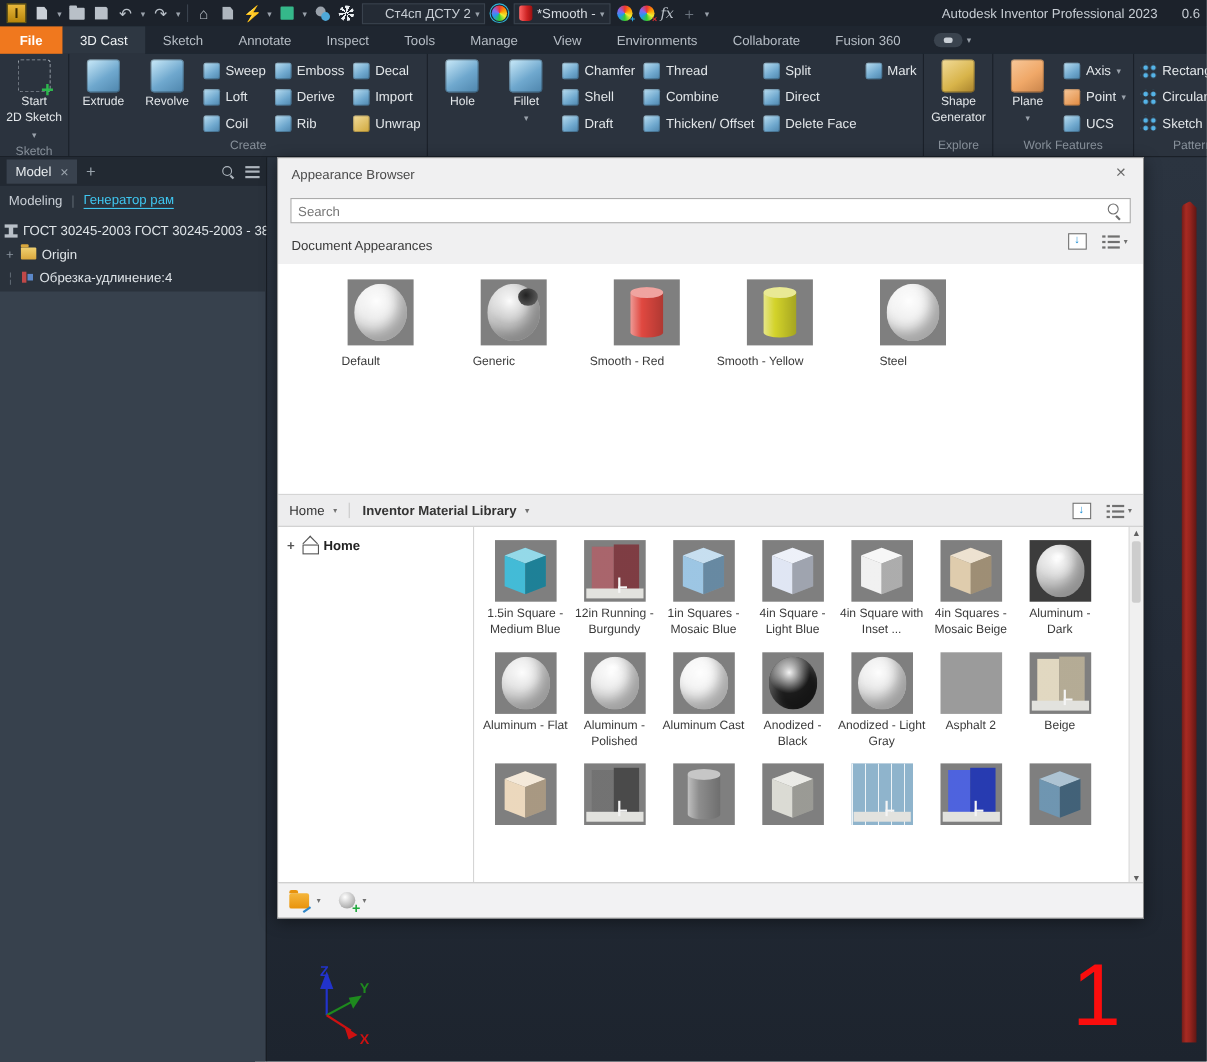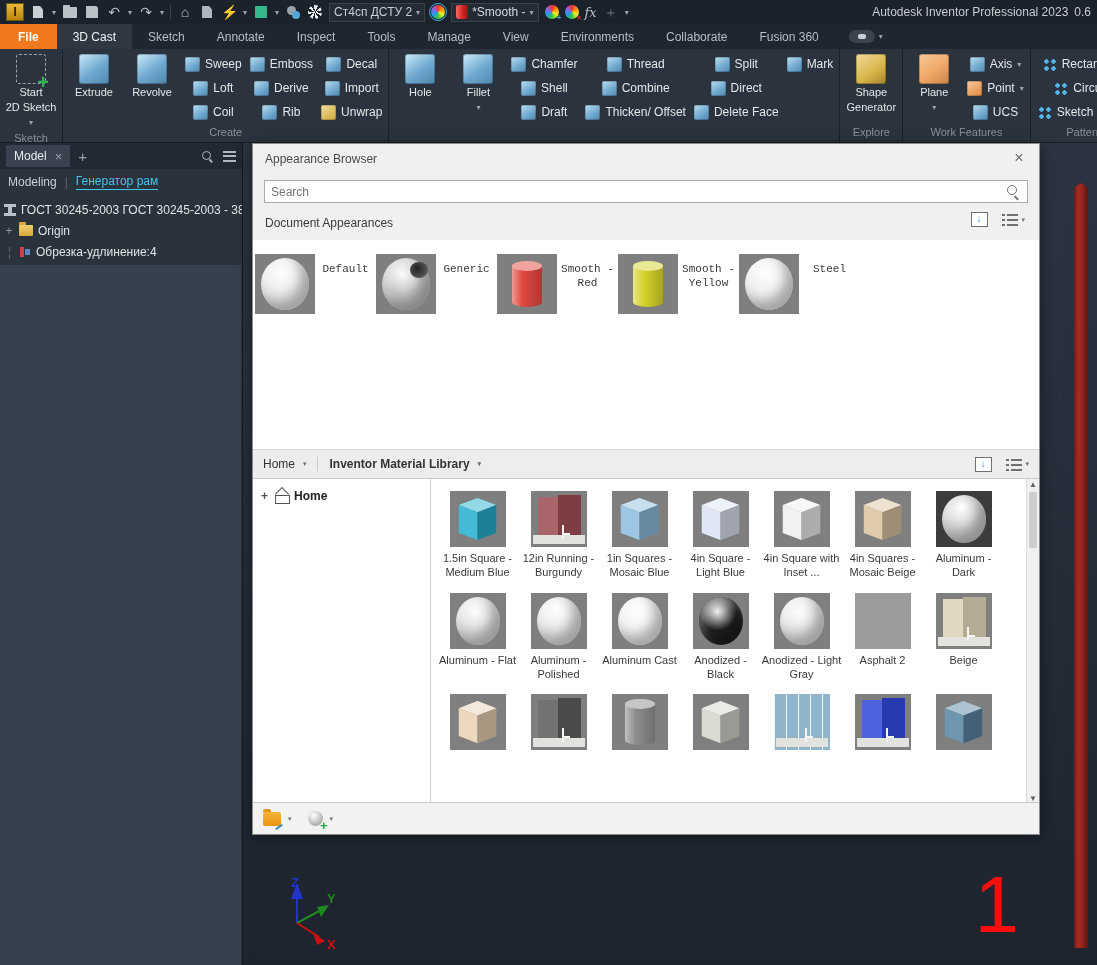--- a/index.html
+++ b/index.html
@@ -17,42 +17,42 @@
   .glyph { font-size:14px; line-height:16px; color:#B9C0C8; text-align:center; width:16px; }
   .caret { font-size:8px; color:#9AA2AB; }
   .vsep { width:1px; height:16px; background:#39424D; }
   .combo { display:flex; align-items:center; gap:4px; background:#242B35; border:1px solid #39424D; height:19px; padding:0 4px; color:#D5DAE0; white-space:nowrap; }
   .wheel { width:14px; height:14px; border-radius:50%; background:conic-gradient(#e33,#f90,#ee3,#3c3,#29e,#86e,#e33); position:relative; }
   .wheel.sel { outline:1px solid #2FB6D9; outline-offset:1px; }
   .wheel .mini { position:absolute; right:-3px; bottom:-3px; font-size:8px; font-weight:bold; }
   .red-swatch { width:12px; height:14px; background:linear-gradient(90deg,#f66,#c22 60%,#911); border-radius:2px 2px 3px 3px; }
   .fx { font-style:italic; font-family:"DejaVu Serif",serif; color:#B9C0C8; font-size:13px; }
   .title-text { margin-left:auto; color:#C6CCD3; white-space:nowrap; }
-  .doc-text { color:#C6CCD3; overflow:hidden; max-width:44px; white-space:nowrap; }
+  .doc-text { color:#C6CCD3; overflow:hidden; max-width:44px; white-space:nowrap;margin-left:16px; }
 
   
   .tabrow { position:absolute; left:0; top:24px; width:1097px; height:25px; background:#1F2630; display:flex; align-items:stretch; }
   .tab { padding:0 16px; display:flex; align-items:center; color:#B7BEC6; cursor:default; }
   .tab.active { background:#2E3742; color:#F0F3F5; }
   .tab.file { background:#F0781E; color:#fff; font-weight:bold; padding:0 18px; }
   .media-pill { align-self:center; margin-left:14px; width:26px; height:13px; background:#3A434E; border-radius:7px; position:relative; }
   .media-pill:after { content:""; position:absolute; left:9px; top:4px; width:8px; height:5px; background:#C9CFD6; border-radius:2px; }
 
   
   .ribbon { position:absolute; left:0; top:49px; width:1097px; height:94px; background:#2B333E; display:flex; border-bottom:1px solid #171C23; }
   .panel { display:flex; flex-direction:column; border-right:1px solid #1A2029; flex:0 0 auto; overflow:hidden; }
   .panel-body { display:flex; gap:2px; padding:3px 3px 0 3px; flex:1; align-items:flex-start; }
   .panel-footer { height:17px; line-height:15px; text-align:center; color:#87909A; font-size:11px; white-space:nowrap; overflow:hidden; }
   .big-btn { width:56px; display:flex; flex-direction:column; align-items:center; text-align:center; color:#E3E7EA; font-size:11px; line-height:13px; padding:2px 1px; gap:2px; }
   .big-ico { width:30px; height:30px; border-radius:3px; background:linear-gradient(145deg,#BBDFF2 10%,#6FA8CE 55%,#4E85AC); box-shadow:inset 0 0 0 1px rgba(0,0,0,.25); position:relative; }
   .big-ico.sketch2d { background:#2B333E; border:1px dashed #9AA2AB; box-shadow:none; }
   .big-ico.sketch2d:after { content:"+"; position:absolute; right:-4px; bottom:-6px; color:#2DB84D; font-size:20px; font-weight:bold; }
   .big-ico.gold { background:linear-gradient(145deg,#F2DC9A,#D8B44A 60%,#A8822C); }
   .big-ico.orange { background:linear-gradient(145deg,#F8C89A,#F0A868 55%,#C8834A); }
-  .small-col { display:flex; flex-direction:column;align-items:center; }
+  .small-col { display:flex; flex-direction:column; }
   .small-btn { display:flex; align-items:center; gap:5px; height:24px; font-size:12px; color:#E3E7EA; padding:0 3px; white-space:nowrap; }
   .sm-ico { width:15px; height:15px; border-radius:2px; background:linear-gradient(145deg,#BBDFF2,#6FA8CE 60%,#4E85AC); flex:0 0 auto; box-shadow:inset 0 0 0 1px rgba(0,0,0,.2); }
   .sm-ico.gold { background:linear-gradient(145deg,#F2DC9A,#D0A83C); }
   .sm-ico.orange { background:linear-gradient(145deg,#F8C89A,#E08A40); }
   .sm-ico.dots { background:#2B333E; box-shadow:none; border-radius:0;
      background-image:radial-gradient(circle,#55B4E8 2px,transparent 2.4px); background-size:7px 7px; background-position:1px 1px; }
 
   
   .browser { position:absolute; left:0; top:143px; width:243px; height:822px; background:#2A323C; border-right:1px solid #141920; }
   .browser-lower { position:absolute; left:0; top:122px; right:1px; bottom:0; background:#37414D; }
@@ -106,21 +106,21 @@
   .ico-list:before { content:""; position:absolute; inset:0; background:
       linear-gradient(#707070,#707070) 0 1px/3px 2px no-repeat,
       linear-gradient(#707070,#707070) 5px 1px/11px 2px no-repeat,
       linear-gradient(#707070,#707070) 0 6px/3px 2px no-repeat,
       linear-gradient(#707070,#707070) 5px 6px/11px 2px no-repeat,
       linear-gradient(#707070,#707070) 0 11px/3px 2px no-repeat,
       linear-gradient(#707070,#707070) 5px 11px/11px 2px no-repeat; }
   .tiny-caret { font-size:7px; color:#707070; margin-left:3px; }
 
   .da-swatches { position:absolute; left:0; top:96px; right:0; height:209px; background:#fff; display:flex; padding:14px 0 0 2px; }
-  .da-tile { width:121px; display:flex; flex-direction:row; align-items:flex-start;font-family:Liberation Mono, monospace; }
+  .da-tile { width:121px; display:flex; flex-direction:column; align-items:flex-end; }
   .sw-img { width:60px; height:60px; background:#7F7F7F; position:relative; overflow:hidden; flex:0 0 auto; }
   .sw-label { margin-top:8px; font-size:11px; color:#3A3A3A; text-align:center; width:96px; line-height:1.3; }
 
   .libbar { position:absolute; left:0; top:305px; right:0; height:30px; background:#EDEDEE; border-top:1px solid #D5D5D5; border-bottom:1px solid #C9C9C9; display:flex; align-items:center; padding:0 10px; color:#333; }
   .lib-home { display:flex; align-items:center; gap:5px; padding-right:10px; border-right:1px solid #C9C9C9; }
   .lib-name { display:flex; align-items:center; gap:5px; padding:0 12px; font-weight:bold; }
   .lib-icons { margin-left:auto; display:flex; gap:14px; align-items:center; }
 
   .dlg-body { position:absolute; left:0; top:335px; right:0; height:325px; background:#fff; }
   .lib-tree { position:absolute; left:0; top:0; width:178px; bottom:0; border-right:1px solid #D5D5D5; padding:10px 0 0 8px; }

